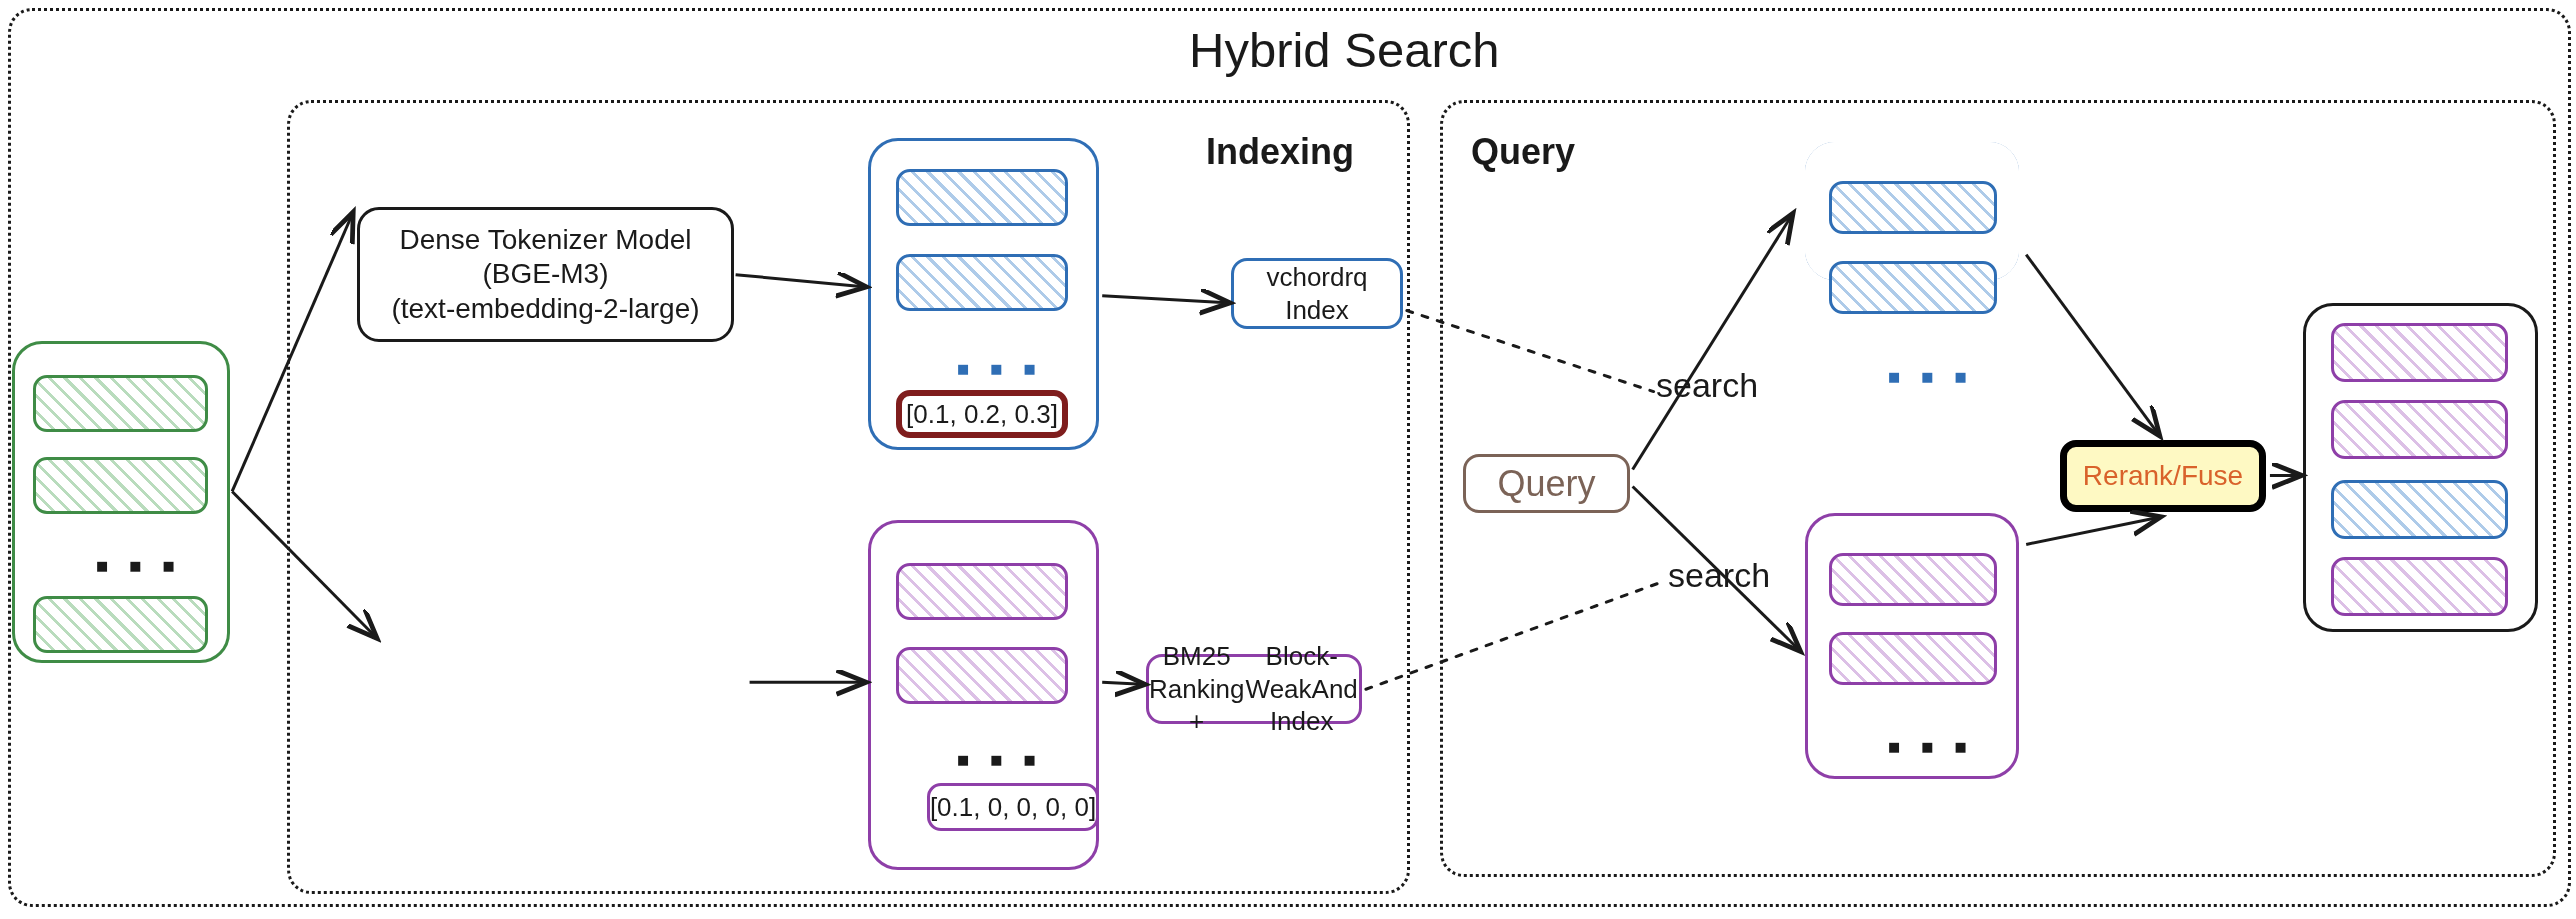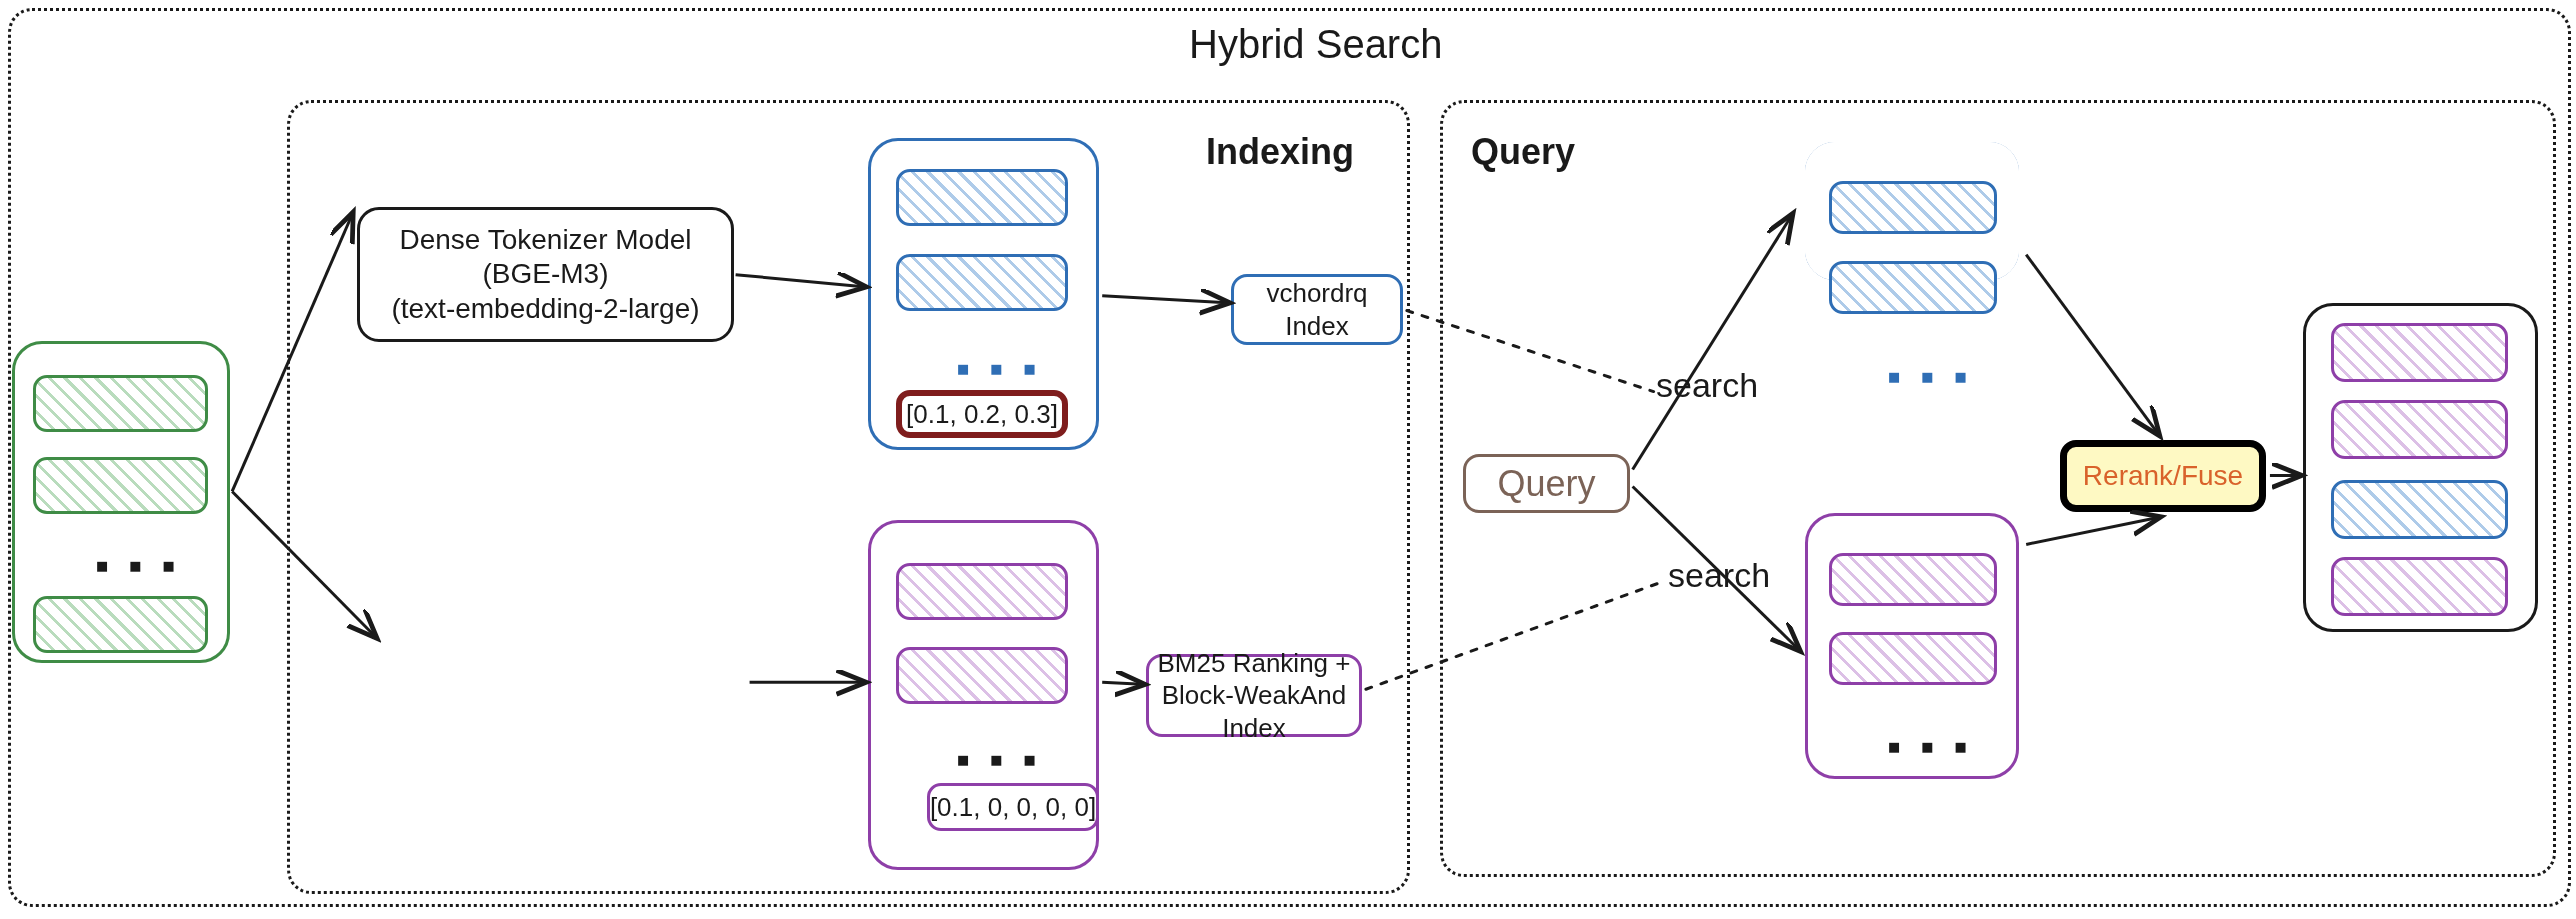--- a/index.html
+++ b/index.html
@@ -2,21 +2,21 @@
 <html><head>
 <meta charset="utf-8">
 <style>
   html,body{margin:0;padding:0;background:#ffffff;}
   body{font-family:"Liberation Sans", sans-serif;}
   #canvas{position:relative;width:2576px;height:919px;background:#fff;overflow:hidden;}
 
   .dbox{position:absolute;border:3px dotted #1a1a1a;border-radius:24px;box-sizing:border-box;}
 
   .lbl{position:absolute;color:#1a1a1a;white-space:nowrap;}
-  .title{font-size:40px;}
+  .title{font-size:49px;}
   .sectlbl{font-size:36px;font-weight:bold;}
   .searchlbl{font-size:34px;}
 
   .node{position:absolute;box-sizing:border-box;border:3px solid #1a1a1a;border-radius:22px;
         background:#fff;display:flex;align-items:center;justify-content:center;text-align:center;
         line-height:1.22;color:#1a1a1a;}
 
   
   .stack{position:absolute;box-sizing:border-box;border-radius:30px;background:#fff;}
   .stack.green{border:3px solid #3f8c46;}
@@ -86,32 +86,32 @@
     <span>(text-embedding-2-large)</span>
   </div>
 
 
   <div class="stack blue" style="left:868px;top:138px;width:231px;height:312px;"></div>
   <div class="item blue" style="left:896px;top:169px;width:172px;height:57px;"></div>
   <div class="item blue" style="left:896px;top:254px;width:172px;height:57px;"></div>
   <div class="dots blue" style="left:956px;top:348px;">▪ ▪ ▪</div>
   <div class="plain blue" style="left:896px;top:390px;width:172px;height:48px;">[0.1, 0.2, 0.3]</div>
 
-  <div class="idxnode blue" style="left:1231px;top:274px;width:172px;height:71px;flex-direction:column;">
+  <div class="idxnode blue" style="left:1231px;top:258px;width:172px;height:71px;flex-direction:column;">
     <span>vchordrq</span>
     <span>Index</span>
   </div>
 
   <div class="stack purple" style="left:868px;top:520px;width:231px;height:350px;"></div>
   <div class="item purple" style="left:896px;top:563px;width:172px;height:57px;"></div>
   <div class="item purple" style="left:896px;top:647px;width:172px;height:57px;"></div>
   <div class="dots purple" style="left:956px;top:739px;">▪ ▪ ▪</div>
   <div class="plain purple" style="left:927px;top:783px;width:172px;height:48px;">[0.1, 0, 0, 0, 0]</div>
 
-  <div class="idxnode purple" style="left:1146px;top:654px;width:216px;height:83px;flex-direction:column;">
+  <div class="idxnode purple" style="left:1146px;top:654px;width:216px;height:70px;flex-direction:row;">
     <span>BM25 Ranking +</span>
     <span>Block-WeakAnd Index</span>
   </div>
 
   <div class="querynode" style="left:1463px;top:454px;width:167px;height:59px;">
     <span>Query</span>
   </div>
 
   <div class="lbl searchlbl" style="left:1656px;top:366px;">search</div>
   <div class="lbl searchlbl" style="left:1668px;top:556px;">search</div>

